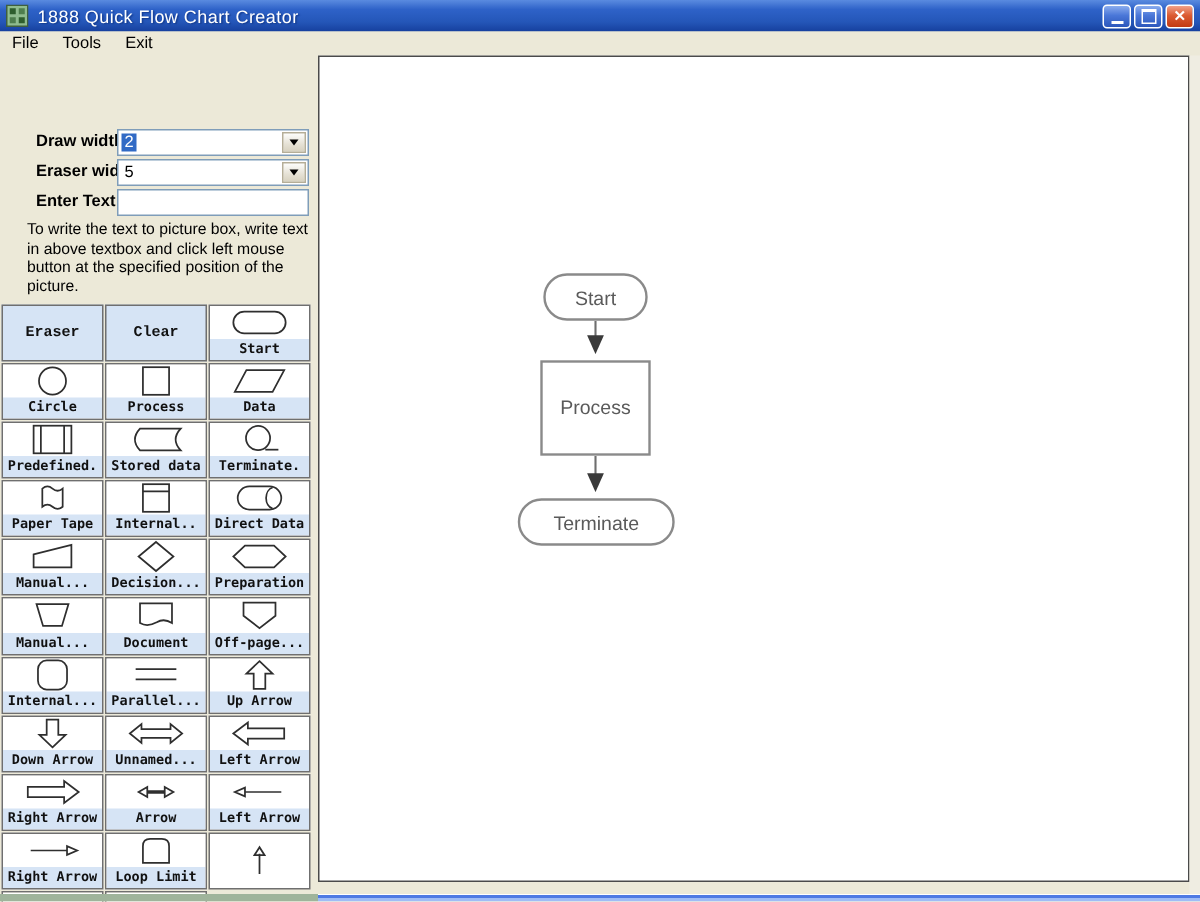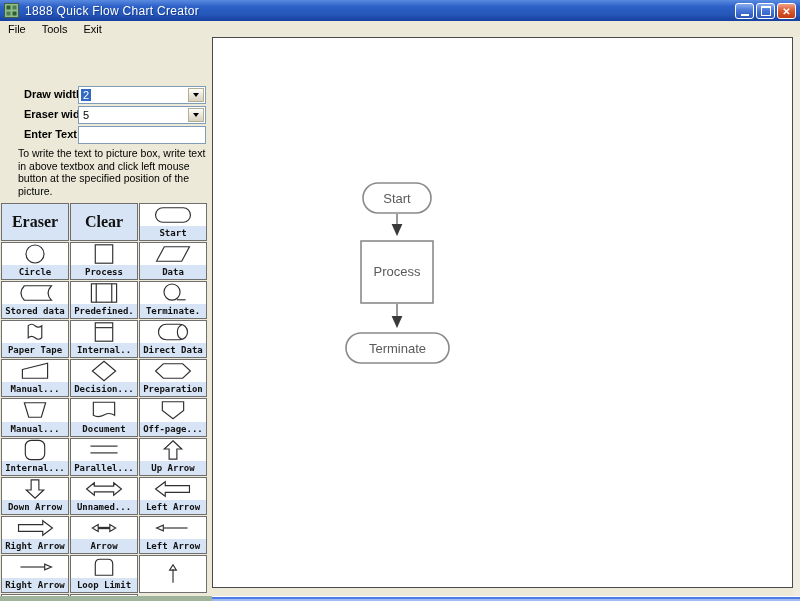--- a/index.html
+++ b/index.html
@@ -50,21 +50,21 @@
   .grid { position:absolute; left:1px; top:166px; width:206px; height:429px;
     display:grid; grid-template-columns:repeat(3,1fr); grid-template-rows:repeat(11,1fr); gap:1px; }
   .cell { border:1px solid #6F6F6F; background:#fff; display:flex; flex-direction:column;
     overflow:hidden; cursor:default; }
   .cell .icon { flex:1; display:flex; align-items:center; justify-content:center; background:#fff; }
   .cell .icon svg { width:62px; height:22px; }
   .cell .lbl { height:14px; background:#D6E4F5; font-family:"DejaVu Sans Mono",monospace;
     font-size:9px; font-weight:bold; color:#111; text-align:center; line-height:14px;
     white-space:nowrap; overflow:hidden; }
   .cell.textonly { background:#D6E4F5; align-items:center; justify-content:center; }
-  .cell.textonly .lbl-big { font-family:Liberation Serif, serif; font-size:16px;
+  .cell.textonly .lbl-big { font-family:Liberation Mono, monospace; font-size:10px;
     font-weight:bold; color:#111; }
 
   
   .canvas { position:absolute; left:212px; top:37px; width:581px; height:551px;
     background:#fff; border:1px solid #4A4A4A; }
   .right-gutter { position:absolute; left:793px; top:37px; width:7px; height:560px; background:#EFEDE2; }
 
   
   .bottom-left { position:absolute; left:0; top:596px; width:212px; height:5px; background:#9FB49B; }
   .bottom-right { position:absolute; left:212px; top:596px; width:588px; height:5px;
@@ -157,34 +157,34 @@
         <div class="icon">
           <svg class="shape" viewBox="0 0 64 22">
               <path d="M15,18.5 L23,3.5 H49 L41,18.5 Z"></path>
             </svg>
         </div>
         <div class="lbl">Data</div>
       </div>
       <div class="cell">
         <div class="icon">
           <svg class="shape" viewBox="0 0 64 22">
-              <path d="M21,3.5 Q14,11 21,18.5 H49 Q42,11 49,3.5 Z"></path>
-            </svg>
-        </div>
-        <div class="lbl">Stored data</div>
-      </div>
-      <div class="cell">
-        <div class="icon">
-          <svg class="shape" viewBox="0 0 64 22">
               <rect x="19" y="1.5" width="26" height="19"></rect>
               <line x1="24" y1="1.5" x2="24" y2="20.5"></line>
               <line x1="40" y1="1.5" x2="40" y2="20.5"></line>
             </svg>
         </div>
         <div class="lbl">Predefined.</div>
+      </div>
+      <div class="cell">
+        <div class="icon">
+          <svg class="shape" viewBox="0 0 64 22">
+              <path d="M21,3.5 Q14,11 21,18.5 H49 Q42,11 49,3.5 Z"></path>
+            </svg>
+        </div>
+        <div class="lbl">Stored data</div>
       </div>
 
       <div class="cell">
         <div class="icon">
           <svg class="shape" viewBox="0 0 64 22">
               <circle cx="31" cy="10" r="8.3"></circle>
               <line x1="36" y1="18" x2="45" y2="18"></line>
             </svg>
         </div>
         <div class="lbl">Terminate.</div>

